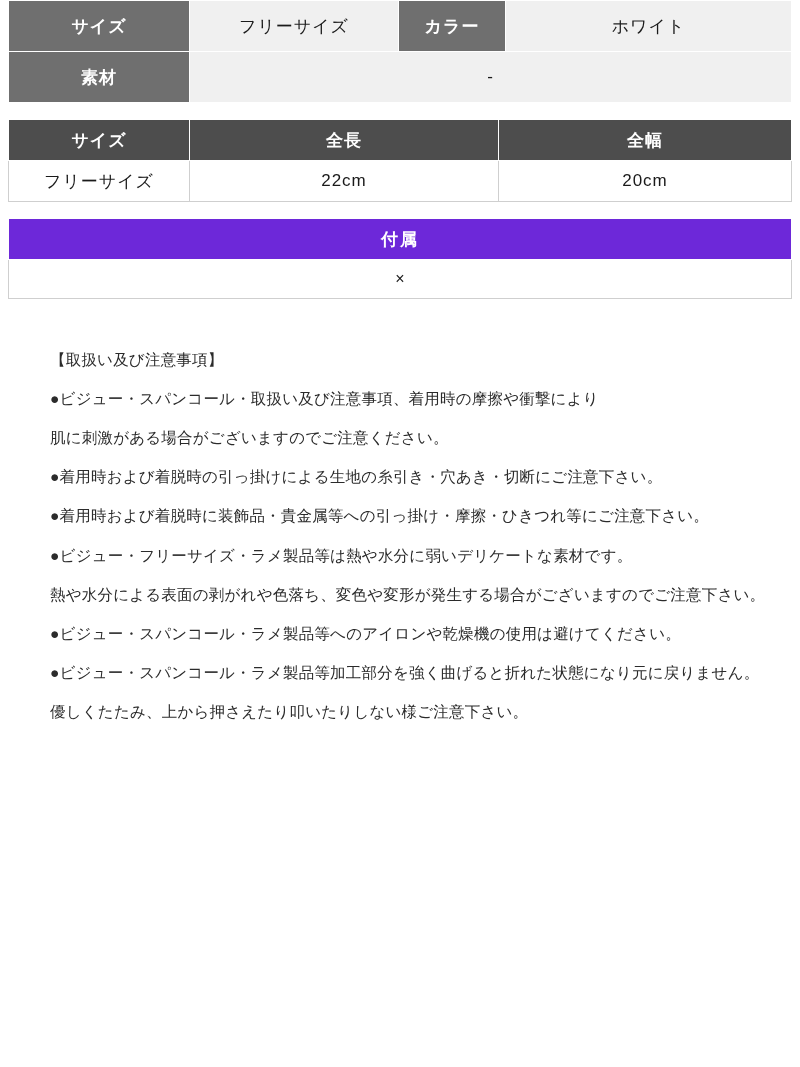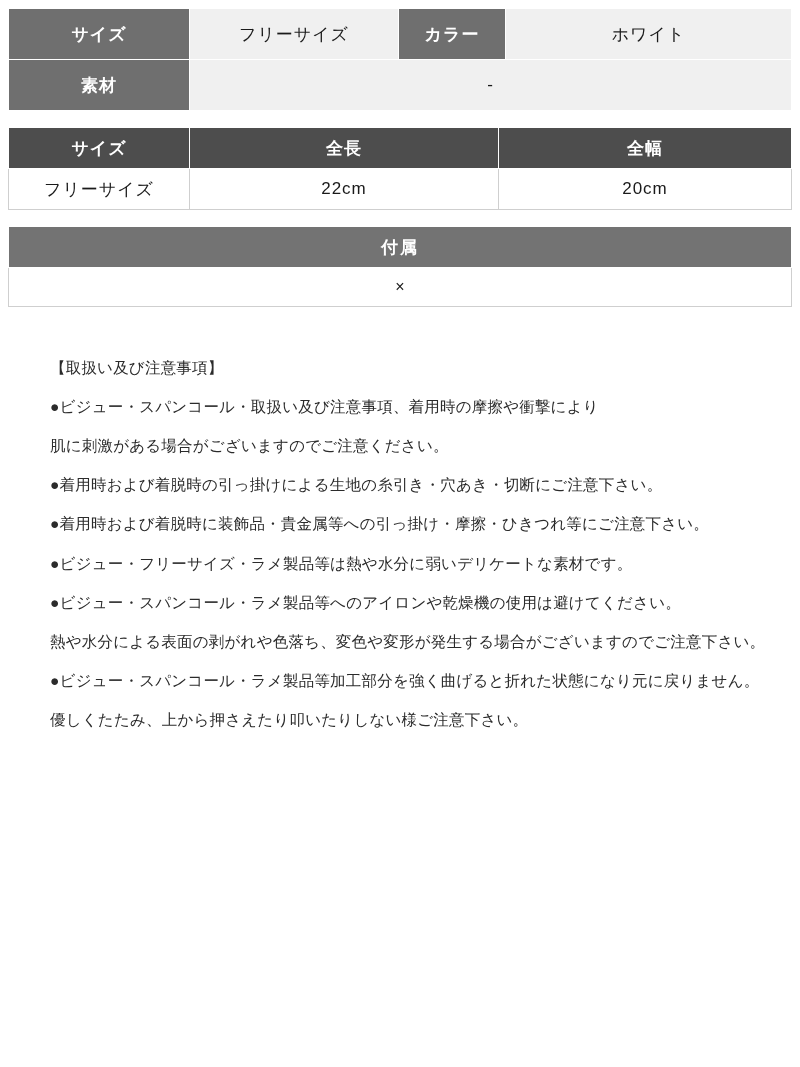--- a/index.html
+++ b/index.html
@@ -12,21 +12,21 @@
     height: 1067px;
     font-family: "Liberation Sans", sans-serif;
     color: #000000;
     -webkit-font-smoothing: antialiased;
   }
   .page {
     width: 800px;
     height: 838px;
     position: relative;
     box-sizing: border-box;
-    padding: 8px 8px 0 8px;
+    padding: 0 8px 0 8px;
   }
 
   table {
     border-collapse: collapse;
     width: 784px;
     table-layout: fixed;
   }
 
   .spec-table {
     margin-bottom: 16px;
@@ -69,21 +69,21 @@
     text-align: center;
     border: 1px solid #cfcfcf;
     border-top: none;
     letter-spacing: 1px;
   }
 
   .attach-table {
     margin-bottom: 26px;
   }
   .attach-table th {
-    background: #737373;
+    background: #6d28d9;
     color: #ffffff;
     font-weight: bold;
     font-size: 17px;
     height: 38px;
     border: 1px solid #ffffff;
     letter-spacing: 2px;
   }
   .attach-table td {
     background: #ffffff;
     color: #1a1a1a;
@@ -156,19 +156,19 @@
     </tbody>
   </table>
 
   <div class="notes">
     <p>【取扱い及び注意事項】</p>
     <p>●ビジュー・スパンコール・取扱い及び注意事項、着用時の摩擦や衝撃により</p>
     <p>肌に刺激がある場合がございますのでご注意ください。</p>
     <p>●着用時および着脱時の引っ掛けによる生地の糸引き・穴あき・切断にご注意下さい。</p>
     <p>●着用時および着脱時に装飾品・貴金属等への引っ掛け・摩擦・ひきつれ等にご注意下さい。</p>
     <p>●ビジュー・フリーサイズ・ラメ製品等は熱や水分に弱いデリケートな素材です。</p>
+    <p>熱や水分による表面の剥がれや色落ち、変色や変形が発生する場合がございますのでご注意下さい。</p>
     <p>●ビジュー・スパンコール・ラメ製品等へのアイロンや乾燥機の使用は避けてください。</p>
-    <p>熱や水分による表面の剥がれや色落ち、変色や変形が発生する場合がございますのでご注意下さい。</p>
     <p>●ビジュー・スパンコール・ラメ製品等加工部分を強く曲げると折れた状態になり元に戻りません。</p>
     <p>優しくたたみ、上から押さえたり叩いたりしない様ご注意下さい。</p>
   </div>
 
 </div>
 
 </body></html>

